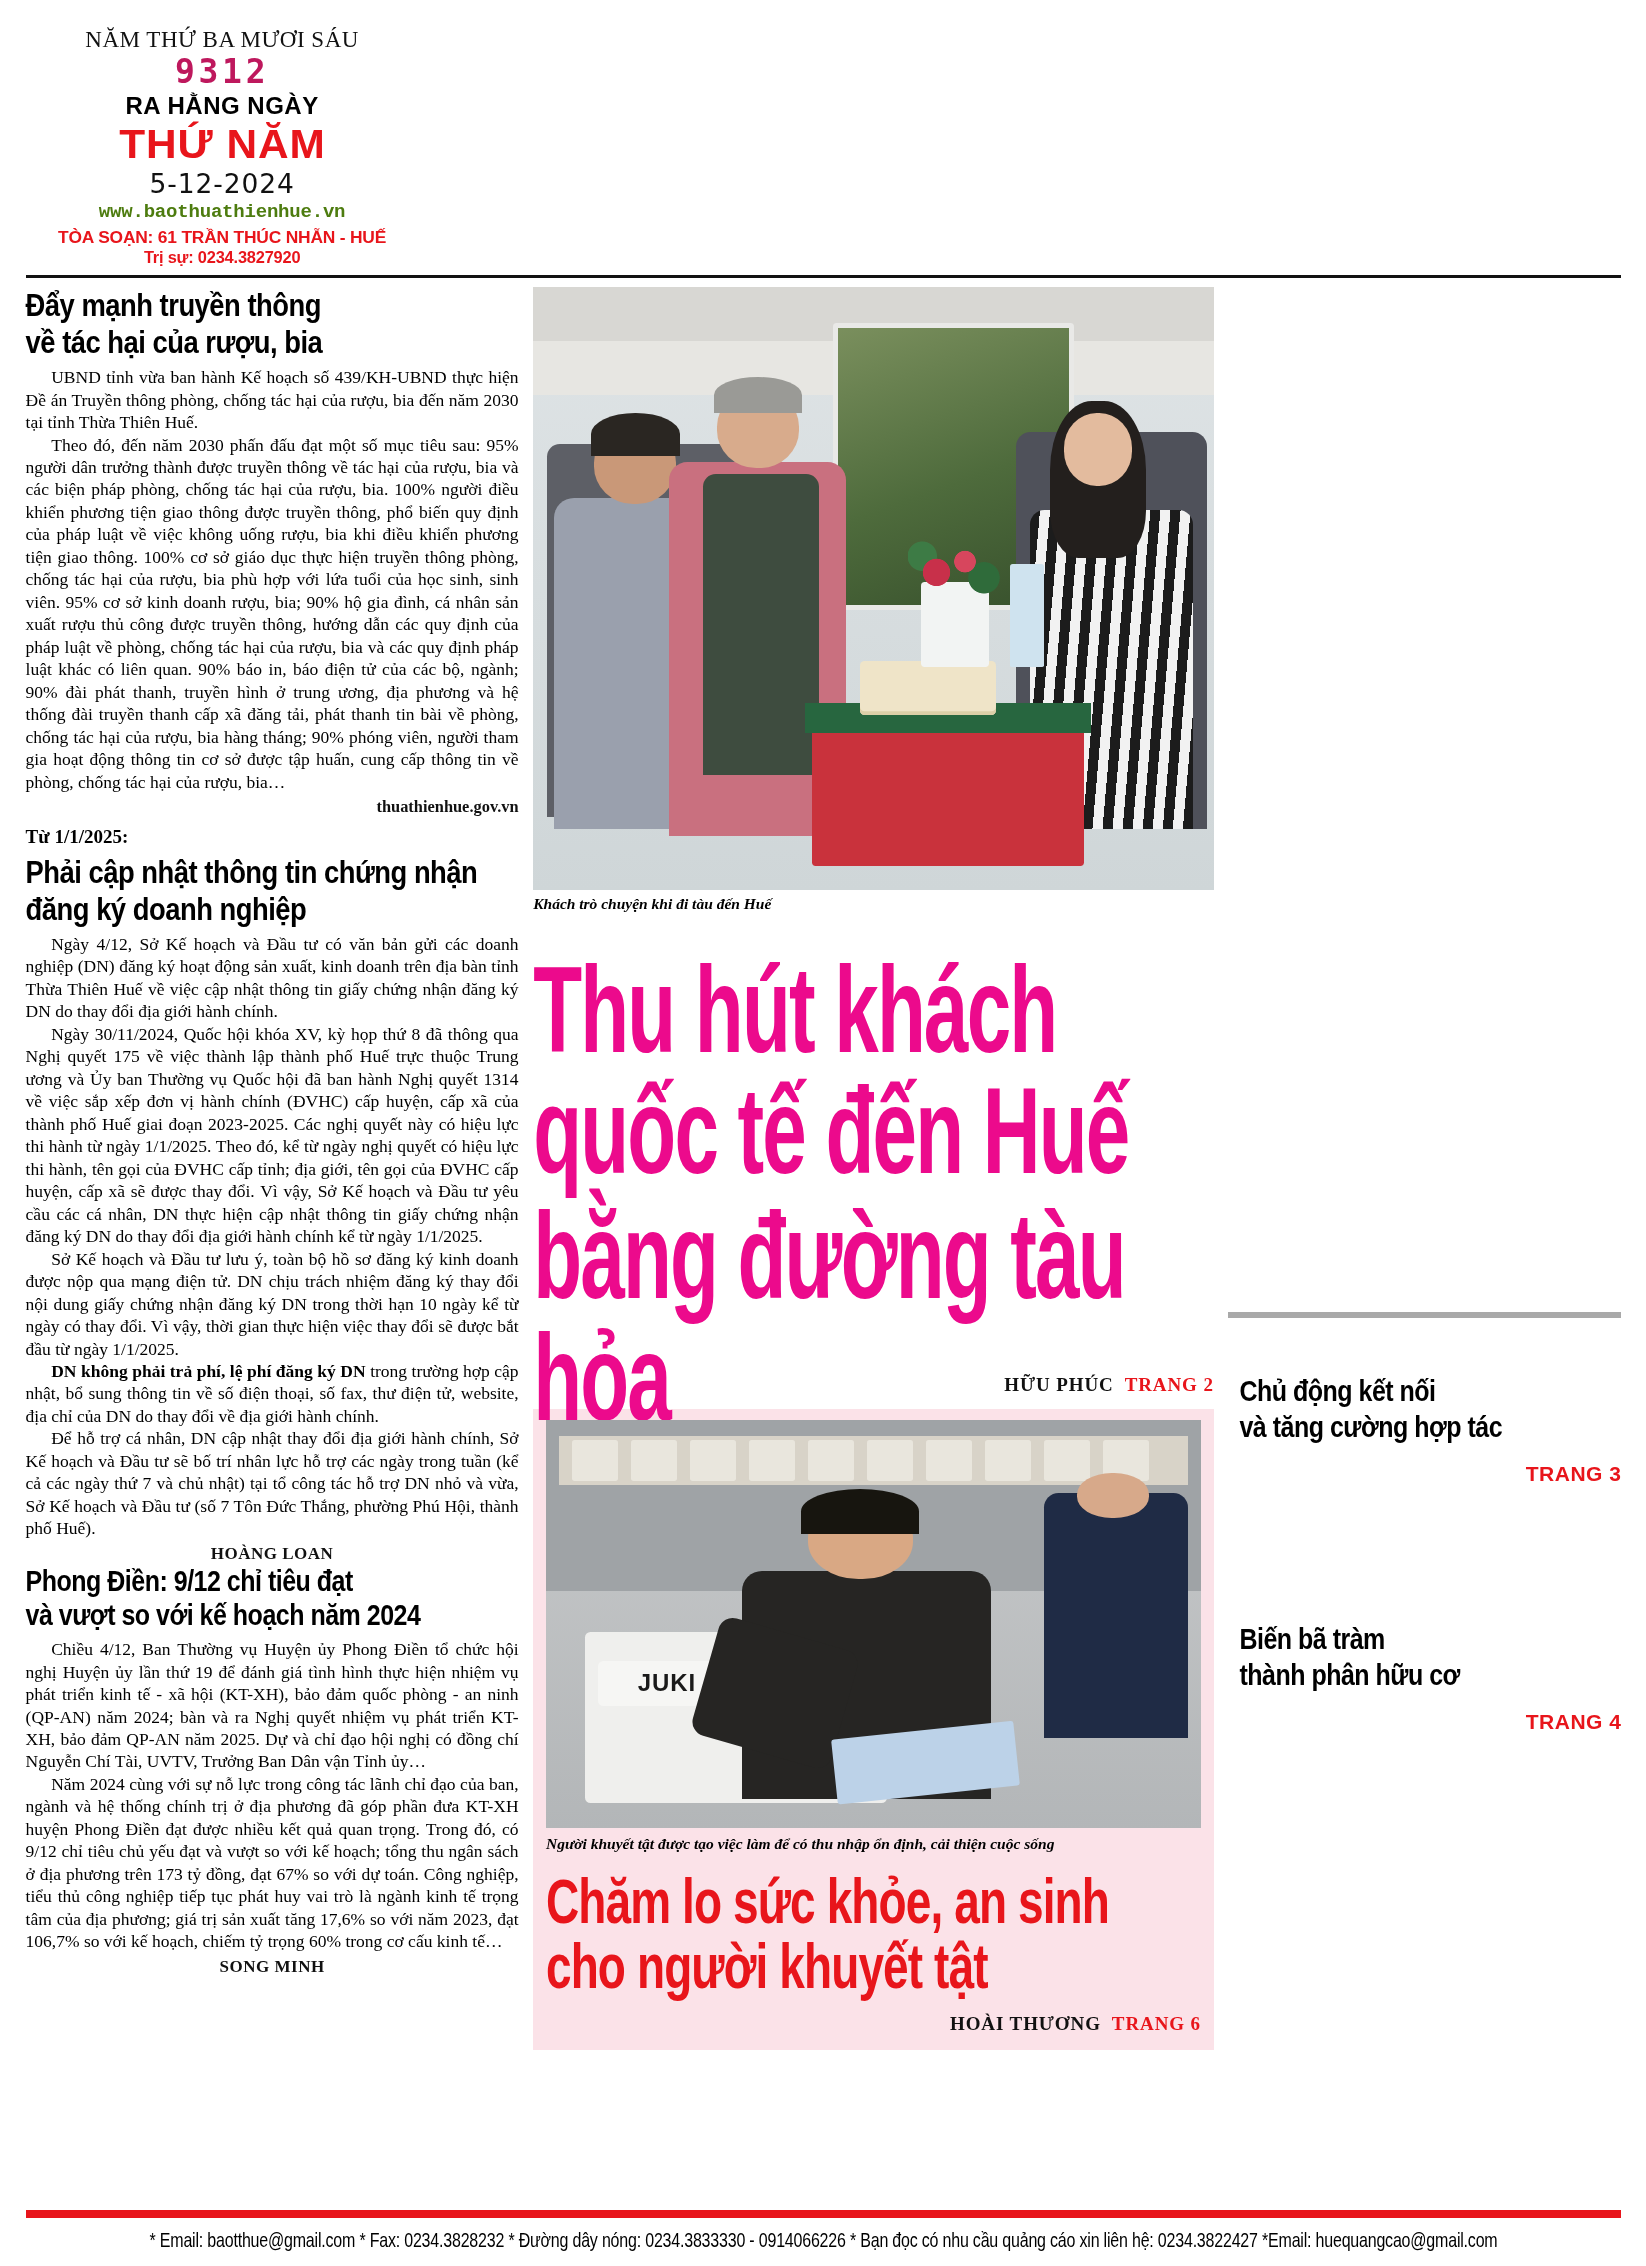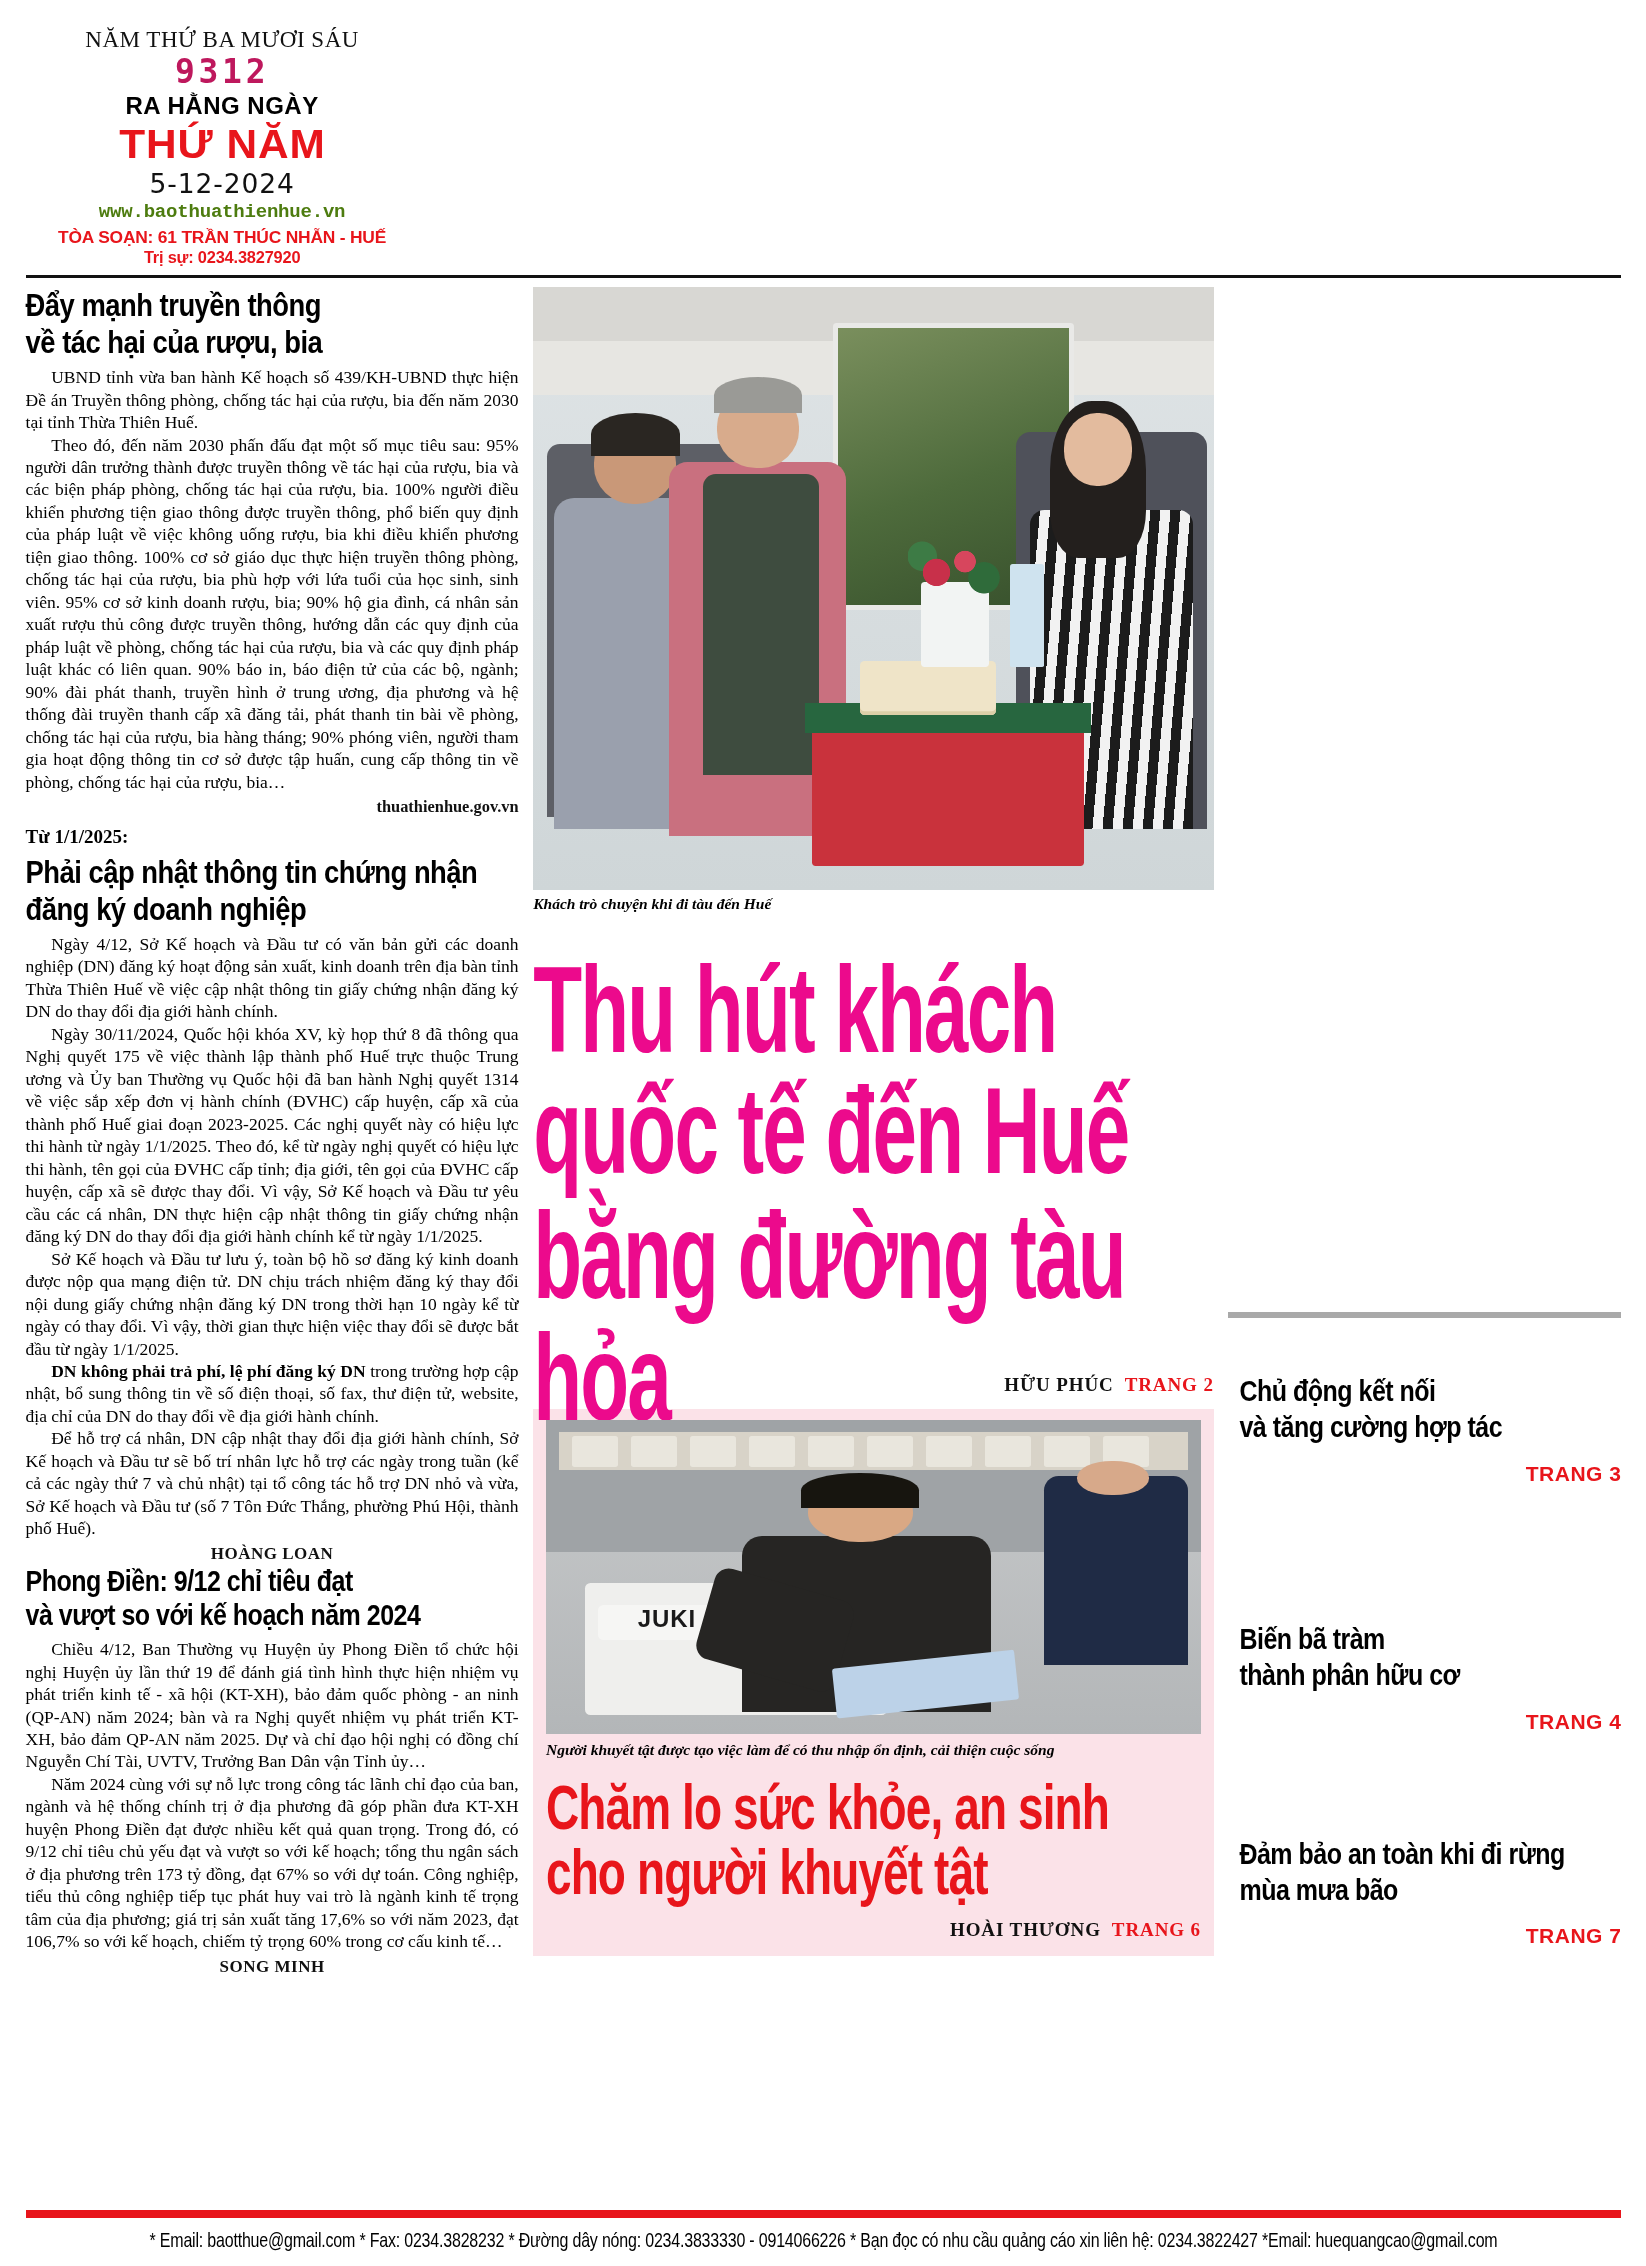--- a/index.html
+++ b/index.html
@@ -158,21 +158,21 @@
   }
   .mid-byline .pg{color:#e8151b;margin-left:11px;}
 
   
   .feature{
     background:#fbe2e8;
     margin-top:12.8px;
     padding:11px 12.8px 14.6px;
     box-sizing:border-box;
   }
-  .photo-sew{height:314px;}
+  .photo-sew{height:408px;}
   .feature .caption{margin-top:7.3px;}
   .feature-head{
     font-family:"Liberation Sans", sans-serif;
     font-weight:bold;color:#e8151b;
     font-size:46px;line-height:1.04;letter-spacing:-0.9px;
     transform:scaleY(1.36);transform-origin:left top;
     margin:16.4px 0 0;
   }
   .feature-byline{
     text-align:right;
@@ -413,27 +413,20 @@
       <div style="height:135px"></div>
       <div class="side-item">
         <div class="side-title">
           <span>Biến bã tràm</span><br>
           <span>thành phân hữu cơ</span>
         </div>
         <div class="side-page" style="margin-top:29px">TRANG 4</div>
       </div>
 
       <div style="height:102px"></div>
-      <div class="side-item">
-        <div class="side-title">
-          <span>Đảm bảo an toàn khi đi rừng</span><br>
-          <span>mùa mưa bão</span>
-        </div>
-        <div class="side-page" style="margin-top:27.4px">TRANG 7</div>
-      </div>
     </div>
   </div>
 
   <div class="footer">
     <div class="footer-rule"></div>
     <div class="footer-text">* Email: baotthue@gmail.com * Fax: 0234.3828232 * Đường dây nóng: 0234.3833330 - 0914066226 * Bạn đọc có nhu cầu quảng cáo xin liên hệ: 0234.3822427 *Email: huequangcao@gmail.com</div>
   </div>
 </div>
 
 

